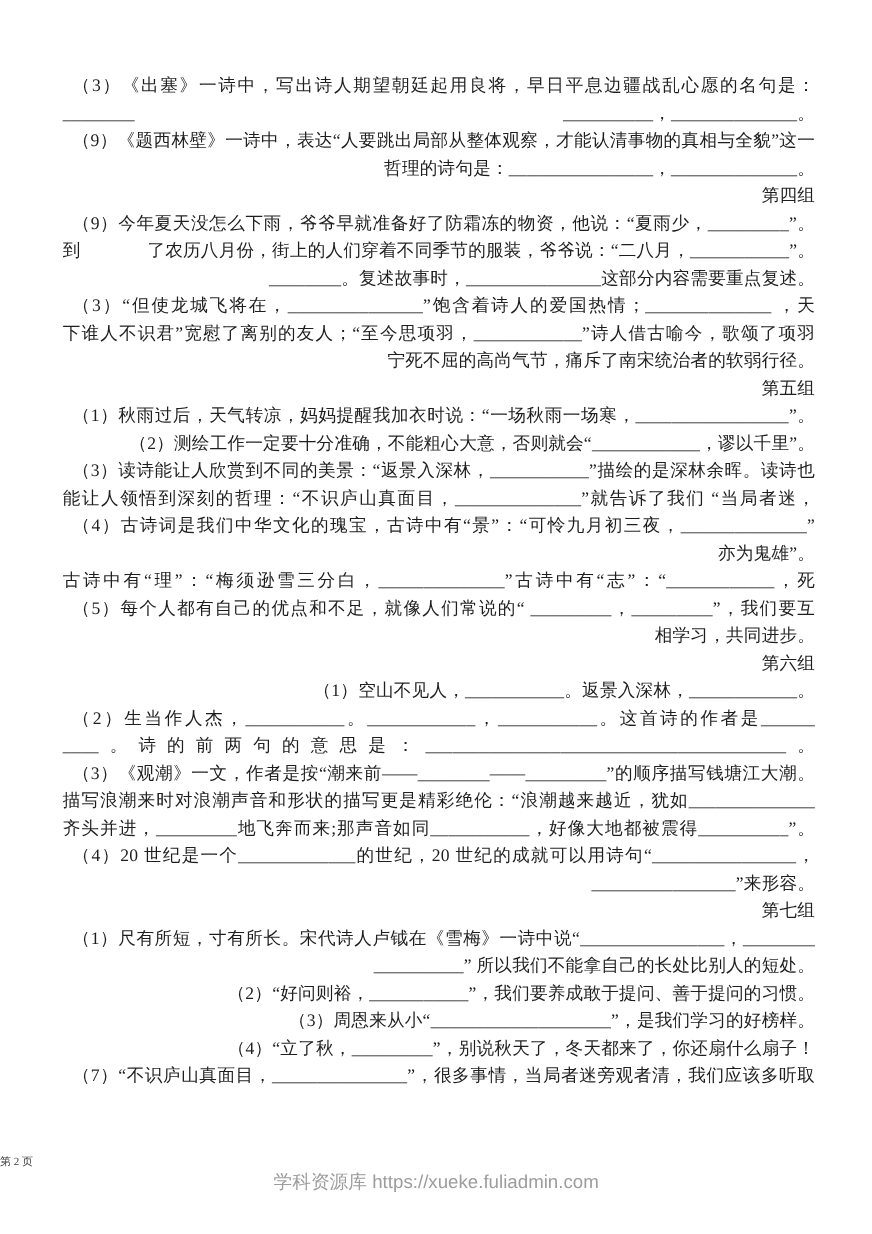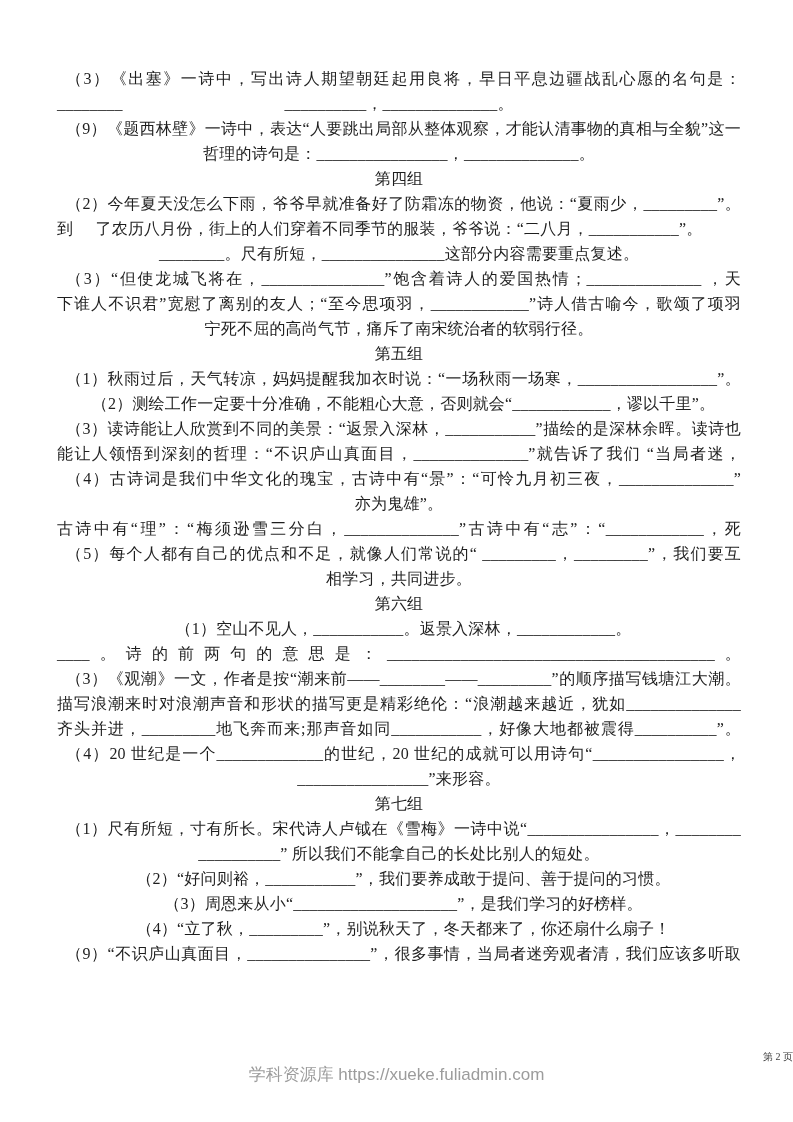--- a/index.html
+++ b/index.html
@@ -19,40 +19,40 @@
   .content {
     position: absolute;
     left: 57px;
     top: 66px;
     width: 684px;
   }
   .ln {
     font-size: 16px;
     line-height: 25px;
     height: 25px;
-    text-align: center;
+    text-align: right;
     letter-spacing: 0.2px;
   }
   .ln.fill {
     text-align: justify;
     text-align-last: justify;
   }
   .ln.ind {
     text-indent: 9px;
   }
   .ln.heading {
     font-weight: normal;
     text-indent: 0;
   }
   .footer-page {
     position: absolute;
     top: 1050px;
     left: 0;
     width: 100%;
-    text-align: right;
+    text-align: left;
     font-size: 10px;
     line-height: 14px;
     color: #3c3c3c;
   }
   .footer-watermark {
     position: absolute;
     top: 1063px;
     left: 0;
     width: 100%;
     text-align: center;
@@ -67,52 +67,53 @@
 
 <div class="page">
   <div class="content">
 
     <div class="ln fill ind">（3）《出塞》一诗中，写出诗人期望朝廷起用良将，早日平息边疆战乱心愿的名句是：________</div>
     <div class="ln">__________，______________。</div>
     <div class="ln fill ind">（9）《题西林壁》一诗中，表达“人要跳出局部从整体观察，才能认清事物的真相与全貌”这一</div>
     <div class="ln">哲理的诗句是：________________，______________。</div>
 
     <div class="ln heading">第四组</div>
-    <div class="ln fill ind">（2）今年夏天没怎么下雨，爷爷早就准备好了防霜冻的物资，他说：“夏雨少，_________”。到</div>
+    <div class="ln fill ind">（9）今年夏天没怎么下雨，爷爷早就准备好了防霜冻的物资，他说：“夏雨少，_________”。到</div>
     <div class="ln">了农历八月份，街上的人们穿着不同季节的服装，爷爷说：“二八月，___________”。</div>
-    <div class="ln">________。尺有所短，_______________这部分内容需要重点复述。</div>
+    <div class="ln">________。复述故事时，_______________这部分内容需要重点复述。</div>
     <div class="ln fill ind">（3）“但使龙城飞将在，_______________”饱含着诗人的爱国热情；______________ ，天</div>
     <div class="ln fill">下谁人不识君”宽慰了离别的友人；“至今思项羽，____________”诗人借古喻今，歌颂了项羽</div>
     <div class="ln">宁死不屈的高尚气节，痛斥了南宋统治者的软弱行径。</div>
 
     <div class="ln heading">第五组</div>
     <div class="ln fill ind">（1）秋雨过后，天气转凉，妈妈提醒我加衣时说：“一场秋雨一场寒，_________________”。</div>
     <div class="ln ind">（2）测绘工作一定要十分准确，不能粗心大意，否则就会“____________，谬以千里”。</div>
     <div class="ln fill ind">（3）读诗能让人欣赏到不同的美景：“返景入深林，___________”描绘的是深林余晖。读诗也</div>
     <div class="ln fill">能让人领悟到深刻的哲理：“不识庐山真面目，______________”就告诉了我们 “当局者迷，</div>
     <div class="ln fill ind">（4）古诗词是我们中华文化的瑰宝，古诗中有“景”：“可怜九月初三夜，______________”</div>
     <div class="ln">亦为鬼雄”。</div>
     <div class="ln fill">古诗中有“理”：“梅须逊雪三分白，______________”古诗中有“志”：“____________，死</div>
     <div class="ln fill ind">（5）每个人都有自己的优点和不足，就像人们常说的“ _________，_________”，我们要互</div>
     <div class="ln">相学习，共同进步。</div>
 
     <div class="ln heading">第六组</div>
     <div class="ln ind">（1）空山不见人，___________。返景入深林，____________。</div>
+    <div class="ln fill ind">（2）生当作人杰，___________。____________，___________。这首诗的作者是______</div>
     <div class="ln fill">____。诗的前两句的意思是：________________________________________。</div>
     <div class="ln fill ind">（3）《观潮》一文，作者是按“潮来前——________——_________”的顺序描写钱塘江大潮。</div>
     <div class="ln fill">描写浪潮来时对浪潮声音和形状的描写更是精彩绝伦：“浪潮越来越近，犹如______________</div>
     <div class="ln fill">齐头并进，_________地飞奔而来;那声音如同___________，好像大地都被震得__________”。</div>
     <div class="ln fill ind">（4）20 世纪是一个_____________的世纪，20 世纪的成就可以用诗句“________________，</div>
     <div class="ln">________________”来形容。</div>
 
     <div class="ln heading">第七组</div>
     <div class="ln fill ind">（1）尺有所短，寸有所长。宋代诗人卢钺在《雪梅》一诗中说“________________，________</div>
     <div class="ln">__________” 所以我们不能拿自己的长处比别人的短处。</div>
     <div class="ln ind">（2）“好问则裕，___________”，我们要养成敢于提问、善于提问的习惯。</div>
     <div class="ln ind">（3）周恩来从小“____________________”，是我们学习的好榜样。</div>
     <div class="ln ind">（4）“立了秋，_________”，别说秋天了，冬天都来了，你还扇什么扇子！</div>
-    <div class="ln fill ind">（9）“不识庐山真面目，_______________”，很多事情，当局者迷旁观者清，我们应该多听取</div>
+    <div class="ln fill ind">（7）“不识庐山真面目，_______________”，很多事情，当局者迷旁观者清，我们应该多听取</div>
 
   </div>
 
   <div class="footer-page">第 2 页</div>
   <div class="footer-watermark">学科资源库 https://xueke.fuliadmin.com</div>
 </div>
 
 </body></html>

